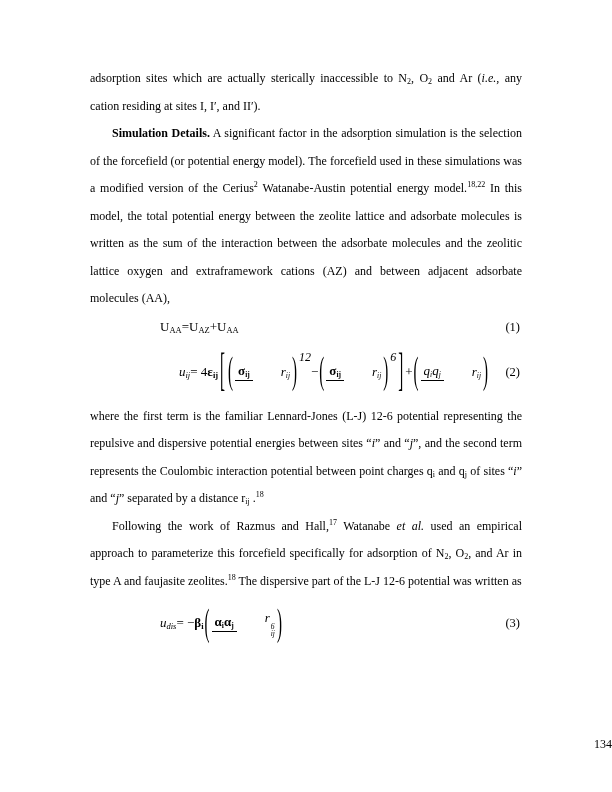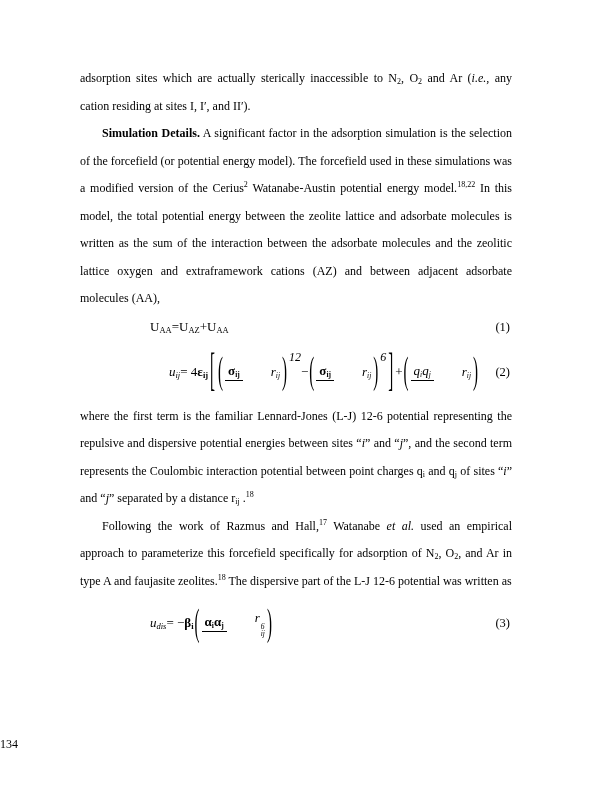--- a/index.html
+++ b/index.html
@@ -12,21 +12,21 @@
     width: 612px;
     height: 792px;
     background: #ffffff;
     color: #000000;
     font-family: "Liberation Serif", serif;
     font-size: 12px;
     overflow: hidden;
   }
   .content {
     position: absolute;
-    left: 80px;
+    left: 90px;
     top: 65px;
     width: 432px;
   }
   p.doc-para {
     margin: 0;
     line-height: 27.5px;
     text-align: justify;
     font-size: 12px;
   }
   p.doc-para.indent { text-indent: 22px; }
@@ -89,21 +89,21 @@
     font-size: 7.5px;
     line-height: 7px;
     vertical-align: -7px;
     margin-left: 1px;
   }
   .footer {
     position: absolute;
     left: 0;
     right: 0;
     top: 737px;
-    text-align: left;
+    text-align: right;
     font-size: 12px;
   }
 </style>
 </head>
 <body>
 
 <div class="page">
   <div class="content" id="doc">
       <p class="doc-para"><span>adsorption sites which are actually sterically inaccessible to N</span><sub>2</sub><span>, O</span><sub>2</sub><span> and Ar (</span><span style="font-style: italic;">i.e.</span><span>, any cation residing at sites I, I′, and II′).</span></p>
       <p class="doc-para indent"><span style="font-weight: bold;">Simulation Details.</span><span>  A significant factor in the adsorption simulation is the selection of the forcefield (or potential energy model).  The forcefield used in these simulations was a modified version of the Cerius</span><sup>2</sup><span> Watanabe-Austin potential energy model.</span><sup>18,22</sup><span>  In this model, the total potential energy between the zeolite lattice and adsorbate molecules is written as the sum of the interaction between the adsorbate molecules and the zeolitic lattice oxygen and extraframework cations (AZ) and between adjacent adsorbate molecules (AA),</span></p>

